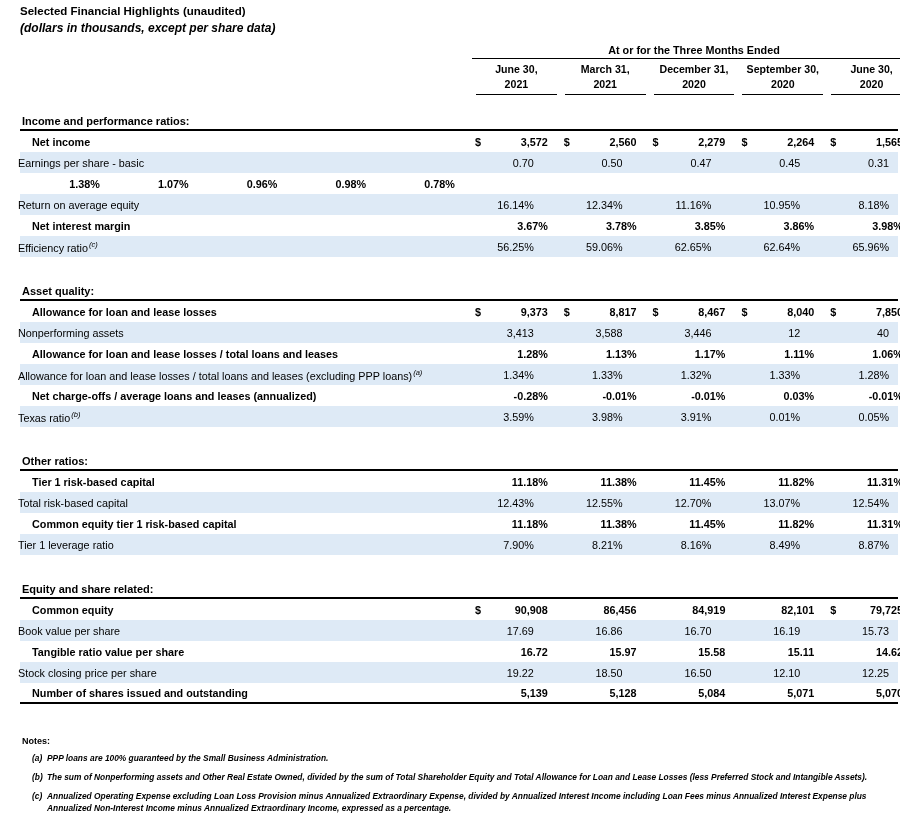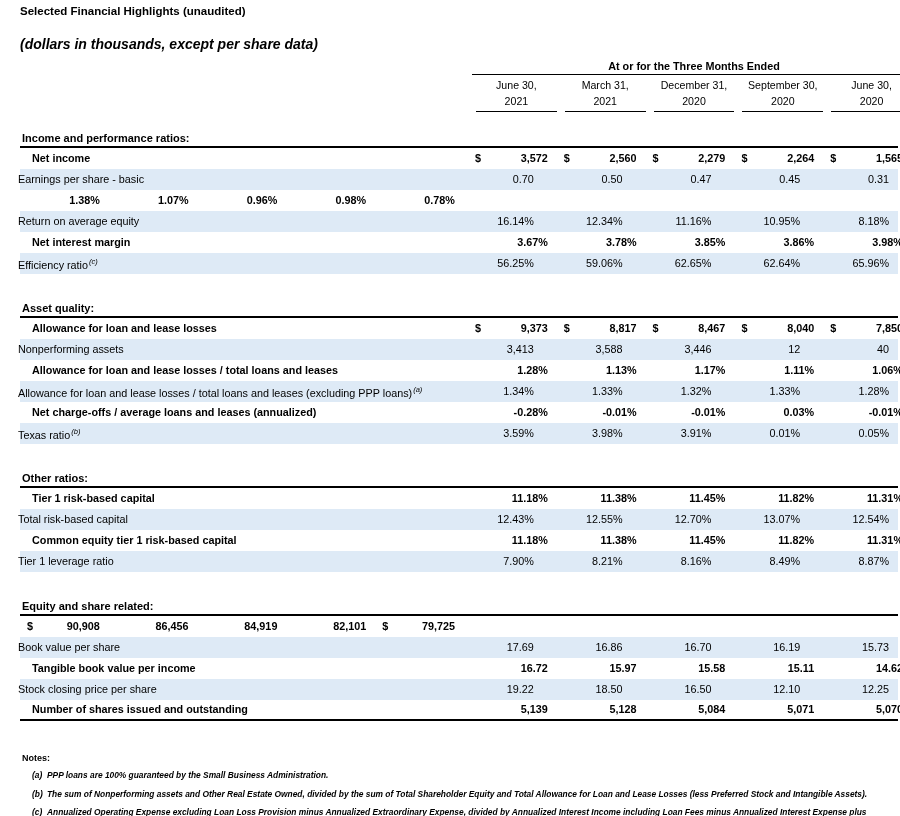--- a/index.html
+++ b/index.html
@@ -4,31 +4,31 @@
 <style>
   * { box-sizing: border-box; }
   html,body { margin:0; padding:0; }
   body {
     width:900px; height:816px; overflow:hidden;
     background:#fff; color:#000;
     font-family:"Liberation Sans", sans-serif;
   }
   .page { padding:4px 2px 0 20px; width:900px; }
   .title { font-weight:bold; font-size:11.5px; line-height:1.3; }
-  .subtitle { font-weight:bold; font-style:italic; font-size:14px; line-height:1.3; margin-top:16px; }
+  .subtitle { font-weight:bold; font-style:italic; font-size:12px; line-height:1.3; margin-top:2px; }
 
   
   .cols-region { margin-left:452px; width:444px; margin-top:7px; }
   .span-header {
     text-align:center; font-weight:bold; font-size:10.8px;
     padding-bottom:2px; border-bottom:1.5px solid #000;
   }
   .col-headers { display:flex; }
   .col-header {
-    flex:1 1 0; text-align:center; font-weight:normal; font-size:10.6px;
+    flex:1 1 0; text-align:center; font-weight:bold; font-size:10.6px;
     line-height:1.5; margin:0 4px; padding:3px 0 1px;
     border-bottom:1.5px solid #000; white-space:nowrap;
   }
 
   .section { margin-top:28px; }
   .section:first-child { margin-top:10px; }
   .section-heading {
     font-weight:bold; font-size:11px; padding:0 0 2px 2px;
     border-bottom:2px solid #000;
     margin-top:20px;
@@ -459,20 +459,21 @@
           </div>
           <div class="cell">
             <span class="dollar"></span>
             <span class="num">8.87%</span>
           </div>
         </div>
       </div>
       <div class="section">
         <div class="section-heading">Equity and share related:</div>
         <div class="row b">
+          <div class="label"><span>Common equity</span></div>
           <div class="cell">
             <span class="dollar">$</span>
             <span class="num">90,908</span>
           </div>
           <div class="cell">
             <span class="dollar"></span>
             <span class="num">86,456</span>
           </div>
           <div class="cell">
             <span class="dollar"></span>
@@ -504,21 +505,21 @@
           <div class="cell">
             <span class="dollar"></span>
             <span class="num">16.19</span>
           </div>
           <div class="cell">
             <span class="dollar"></span>
             <span class="num">15.73</span>
           </div>
         </div>
         <div class="row b">
-          <div class="label"><span>Tangible book value per income</span></div>
+          <div class="label"><span>Tangible ratio value per share</span></div>
           <div class="cell">
             <span class="dollar"></span>
             <span class="num">16.72</span>
           </div>
           <div class="cell">
             <span class="dollar"></span>
             <span class="num">15.97</span>
           </div>
           <div class="cell">
             <span class="dollar"></span>

